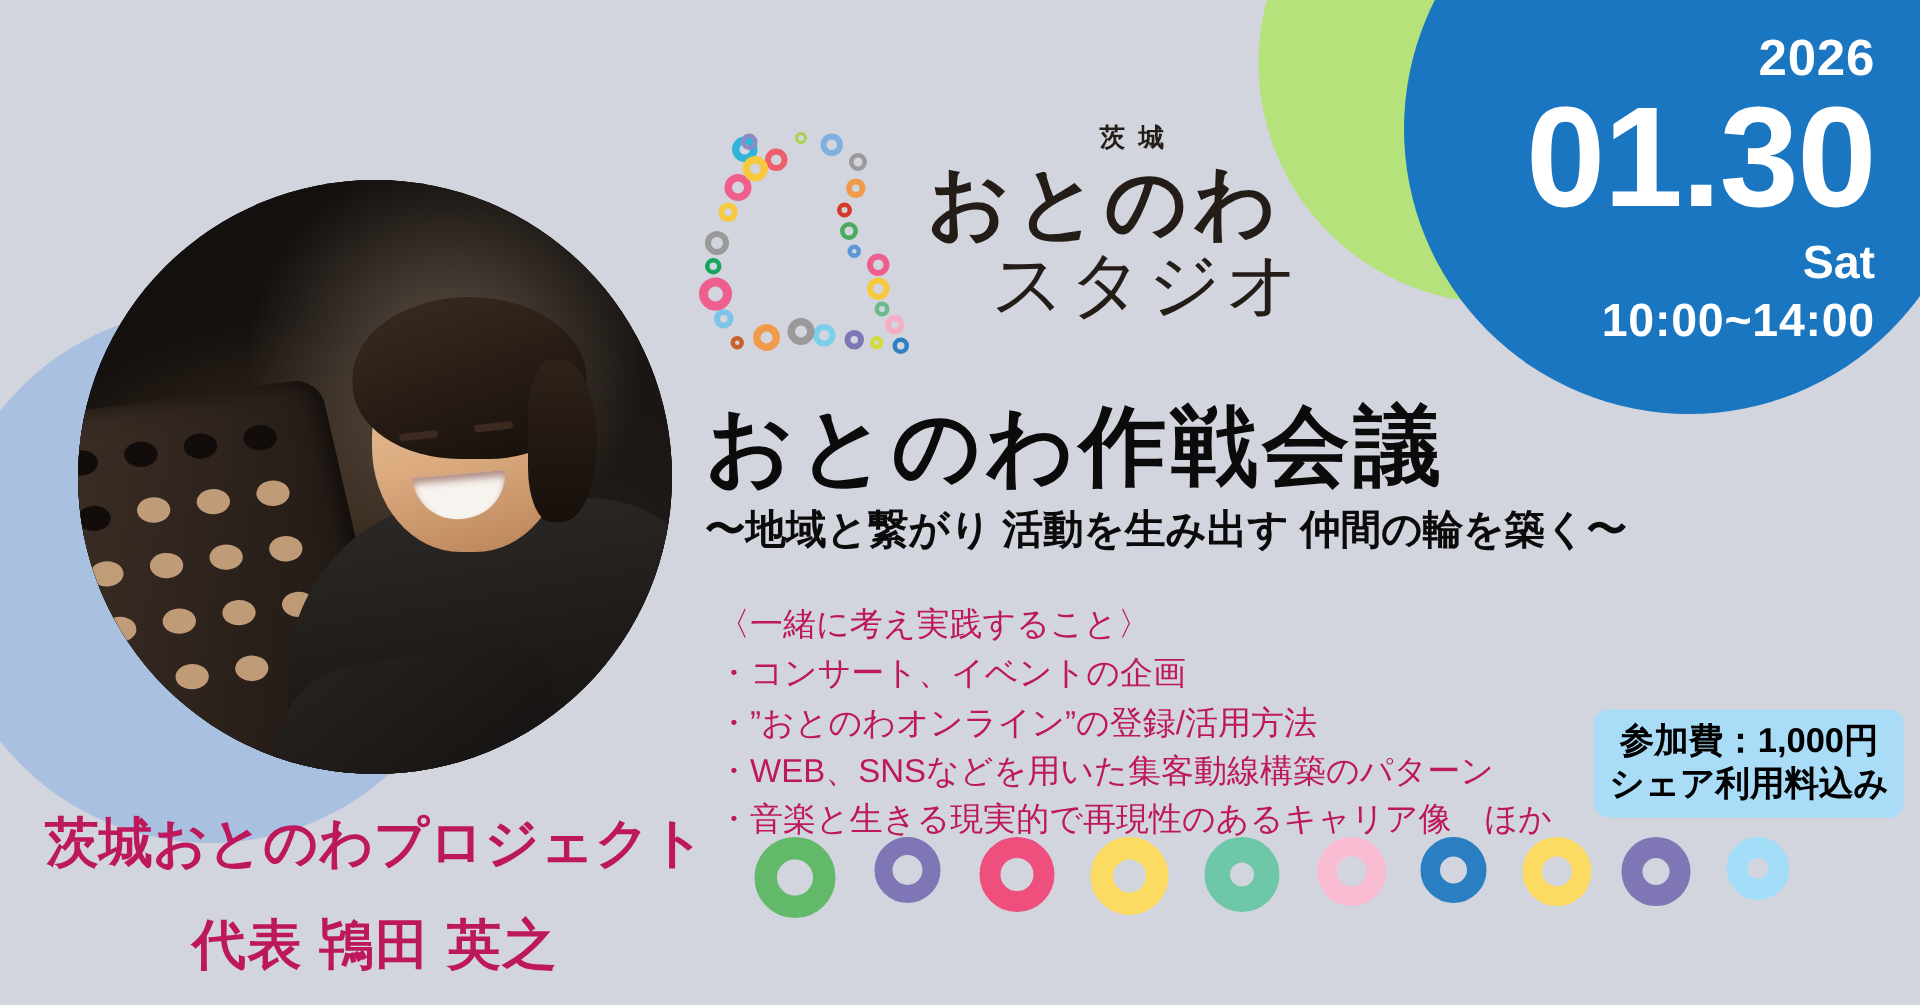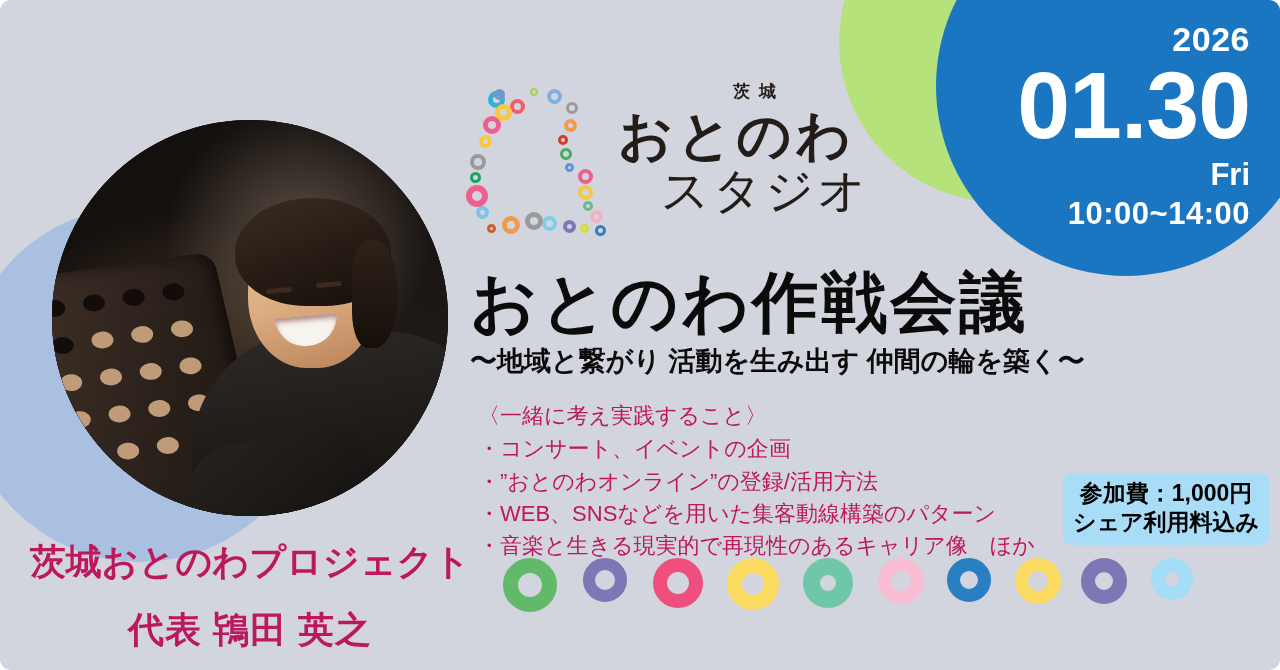--- a/index.html
+++ b/index.html
@@ -12,21 +12,20 @@
     height: 670px;
     overflow: hidden;
     font-family: "Liberation Sans", "DejaVu Sans", sans-serif;
   }
   #poster {
     position: relative;
     width: 1280px;
     height: 670px;
     background: #d2d5de;
     overflow: hidden;
-    border-radius: 11px;
   }
 
   
   .bg-green-circle {
     position: absolute;
     left: 839px;
     top: -118px;
     width: 320px;
     height: 320px;
     border-radius: 50%;
@@ -276,21 +275,21 @@
   }
 
   
   .headline {
     position: absolute;
     left: 470px;
     top: 268px;
     width: 740px;
   }
   .headline-main {
-    font-size: 66px;
+    font-size: 58px;
     font-weight: bold;
     color: #0b0b0b;
     letter-spacing: 3px;
     line-height: 1.05;
     white-space: nowrap;
   }
   .headline-sub {
     font-size: 27px;
     font-weight: bold;
     color: #0b0b0b;
@@ -349,21 +348,21 @@
 
 <div id="poster">
 
   <div class="bg-green-circle"></div>
   <div class="bg-blue-circle"></div>
   <div class="bg-periwinkle-circle"></div>
 
   <div class="date-block">
     <div class="date-year">2026</div>
     <div class="date-main">01.30</div>
-    <div class="date-dow">Fri</div>
+    <div class="date-dow">Sat</div>
     <div class="date-time">10:00~14:00</div>
   </div>
 
   <div class="portrait-wrap">
     <div class="portrait-photo"></div>
     <div class="stand">
       <div class="stand-holes">
         <i class="dark"></i>
           <i class="dark"></i>
           <i class="dark"></i>

